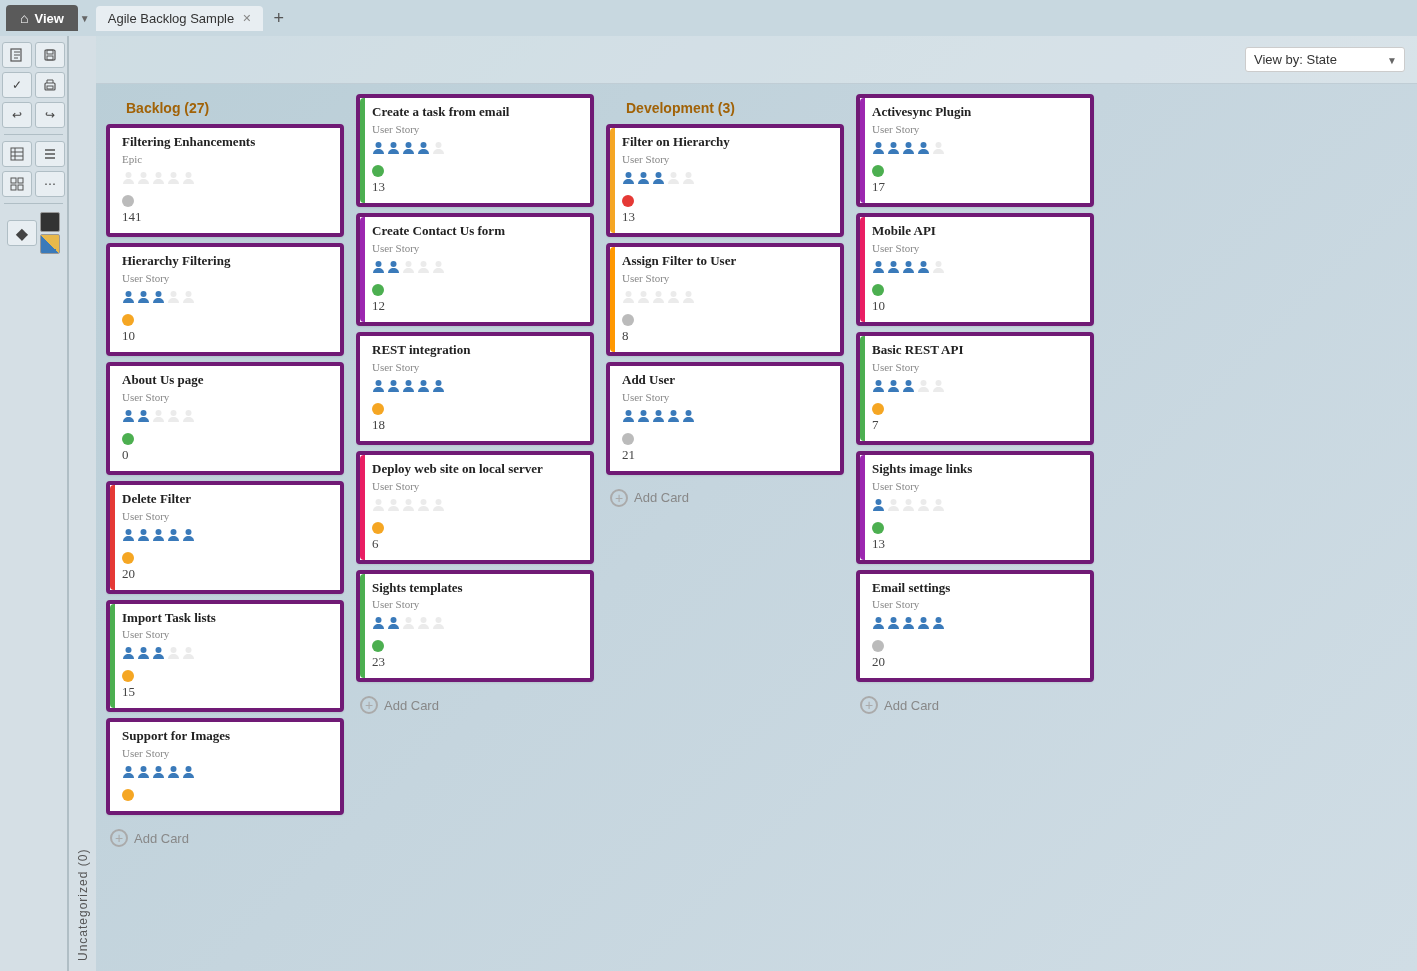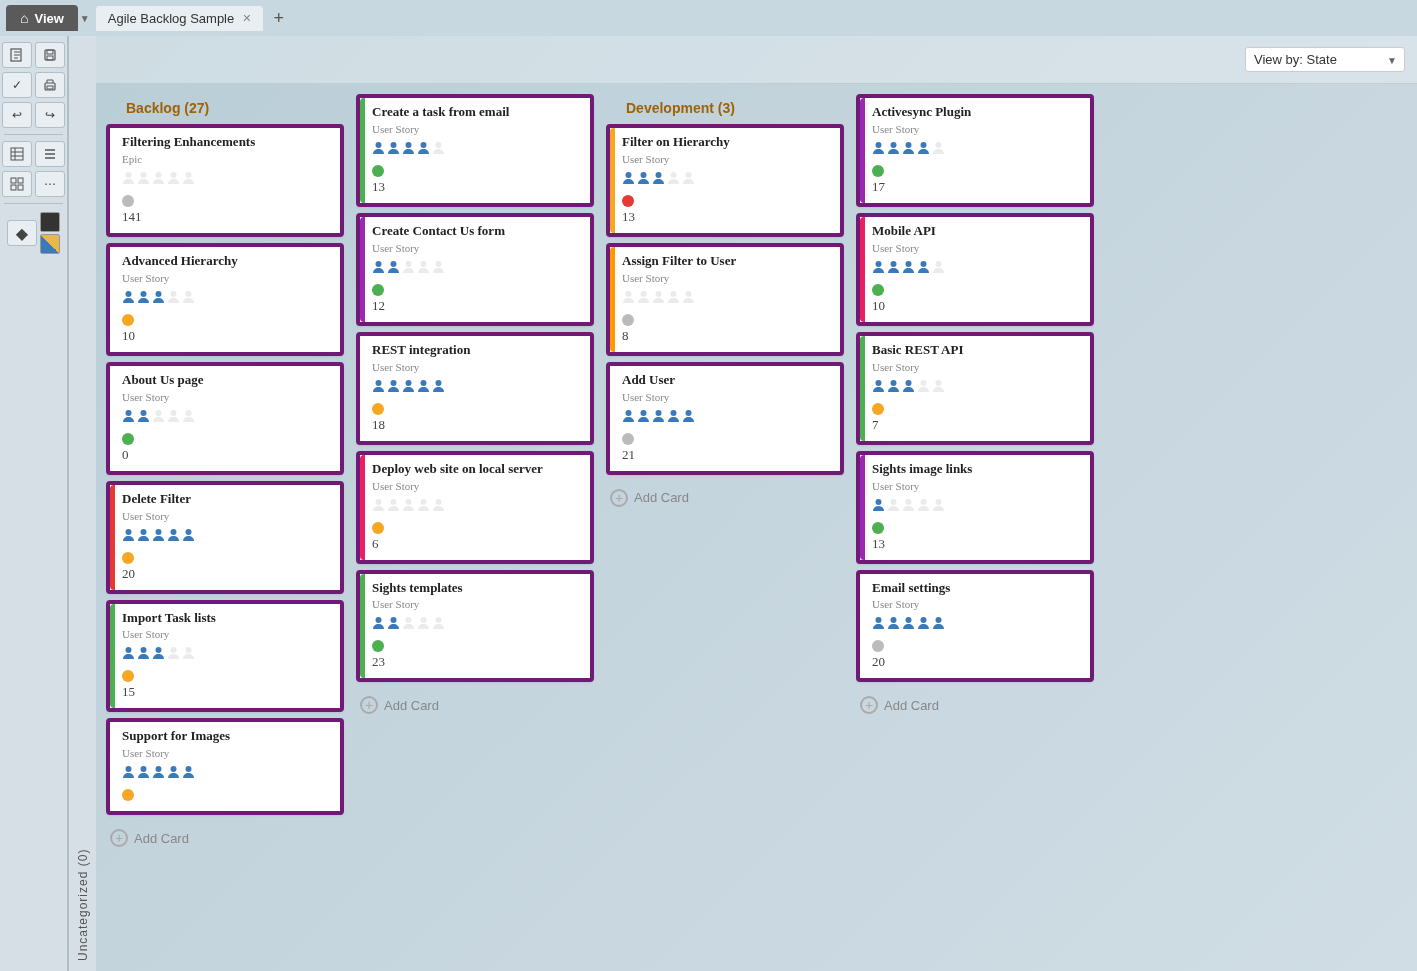--- a/index.html
+++ b/index.html
@@ -431,21 +431,21 @@
                     <path d="M1 13c0-3 2.5-5 5.5-5s5.5 2 5.5 5" fill="#ccc"></path>
                   </svg></span>
               </div>
               <div class="card-status">
                 <span class="status-dot gray"></span>
               </div>
               <div class="card-number">141</div>
             </div>
             <div class="card">
               <div class="card-left-border" style="background: transparent;"></div>
-              <div class="card-title">Advanced Hierarchy</div>
+              <div class="card-title">Hierarchy Filtering</div>
               <div class="card-type">User Story</div>
               <div class="card-avatars">
                 <span class="avatar-icon blue" style="font-size: 13px; filter: none;"><svg width="13" height="14" viewBox="0 0 13 14">
                     <circle cx="6.5" cy="4" r="3" fill="#3a7aba"></circle>
                     <path d="M1 13c0-3 2.5-5 5.5-5s5.5 2 5.5 5" fill="#3a7aba"></path>
                   </svg></span>
                 <span class="avatar-icon blue" style="font-size: 13px; filter: none;"><svg width="13" height="14" viewBox="0 0 13 14">
                     <circle cx="6.5" cy="4" r="3" fill="#3a7aba"></circle>
                     <path d="M1 13c0-3 2.5-5 5.5-5s5.5 2 5.5 5" fill="#3a7aba"></path>
                   </svg></span>

